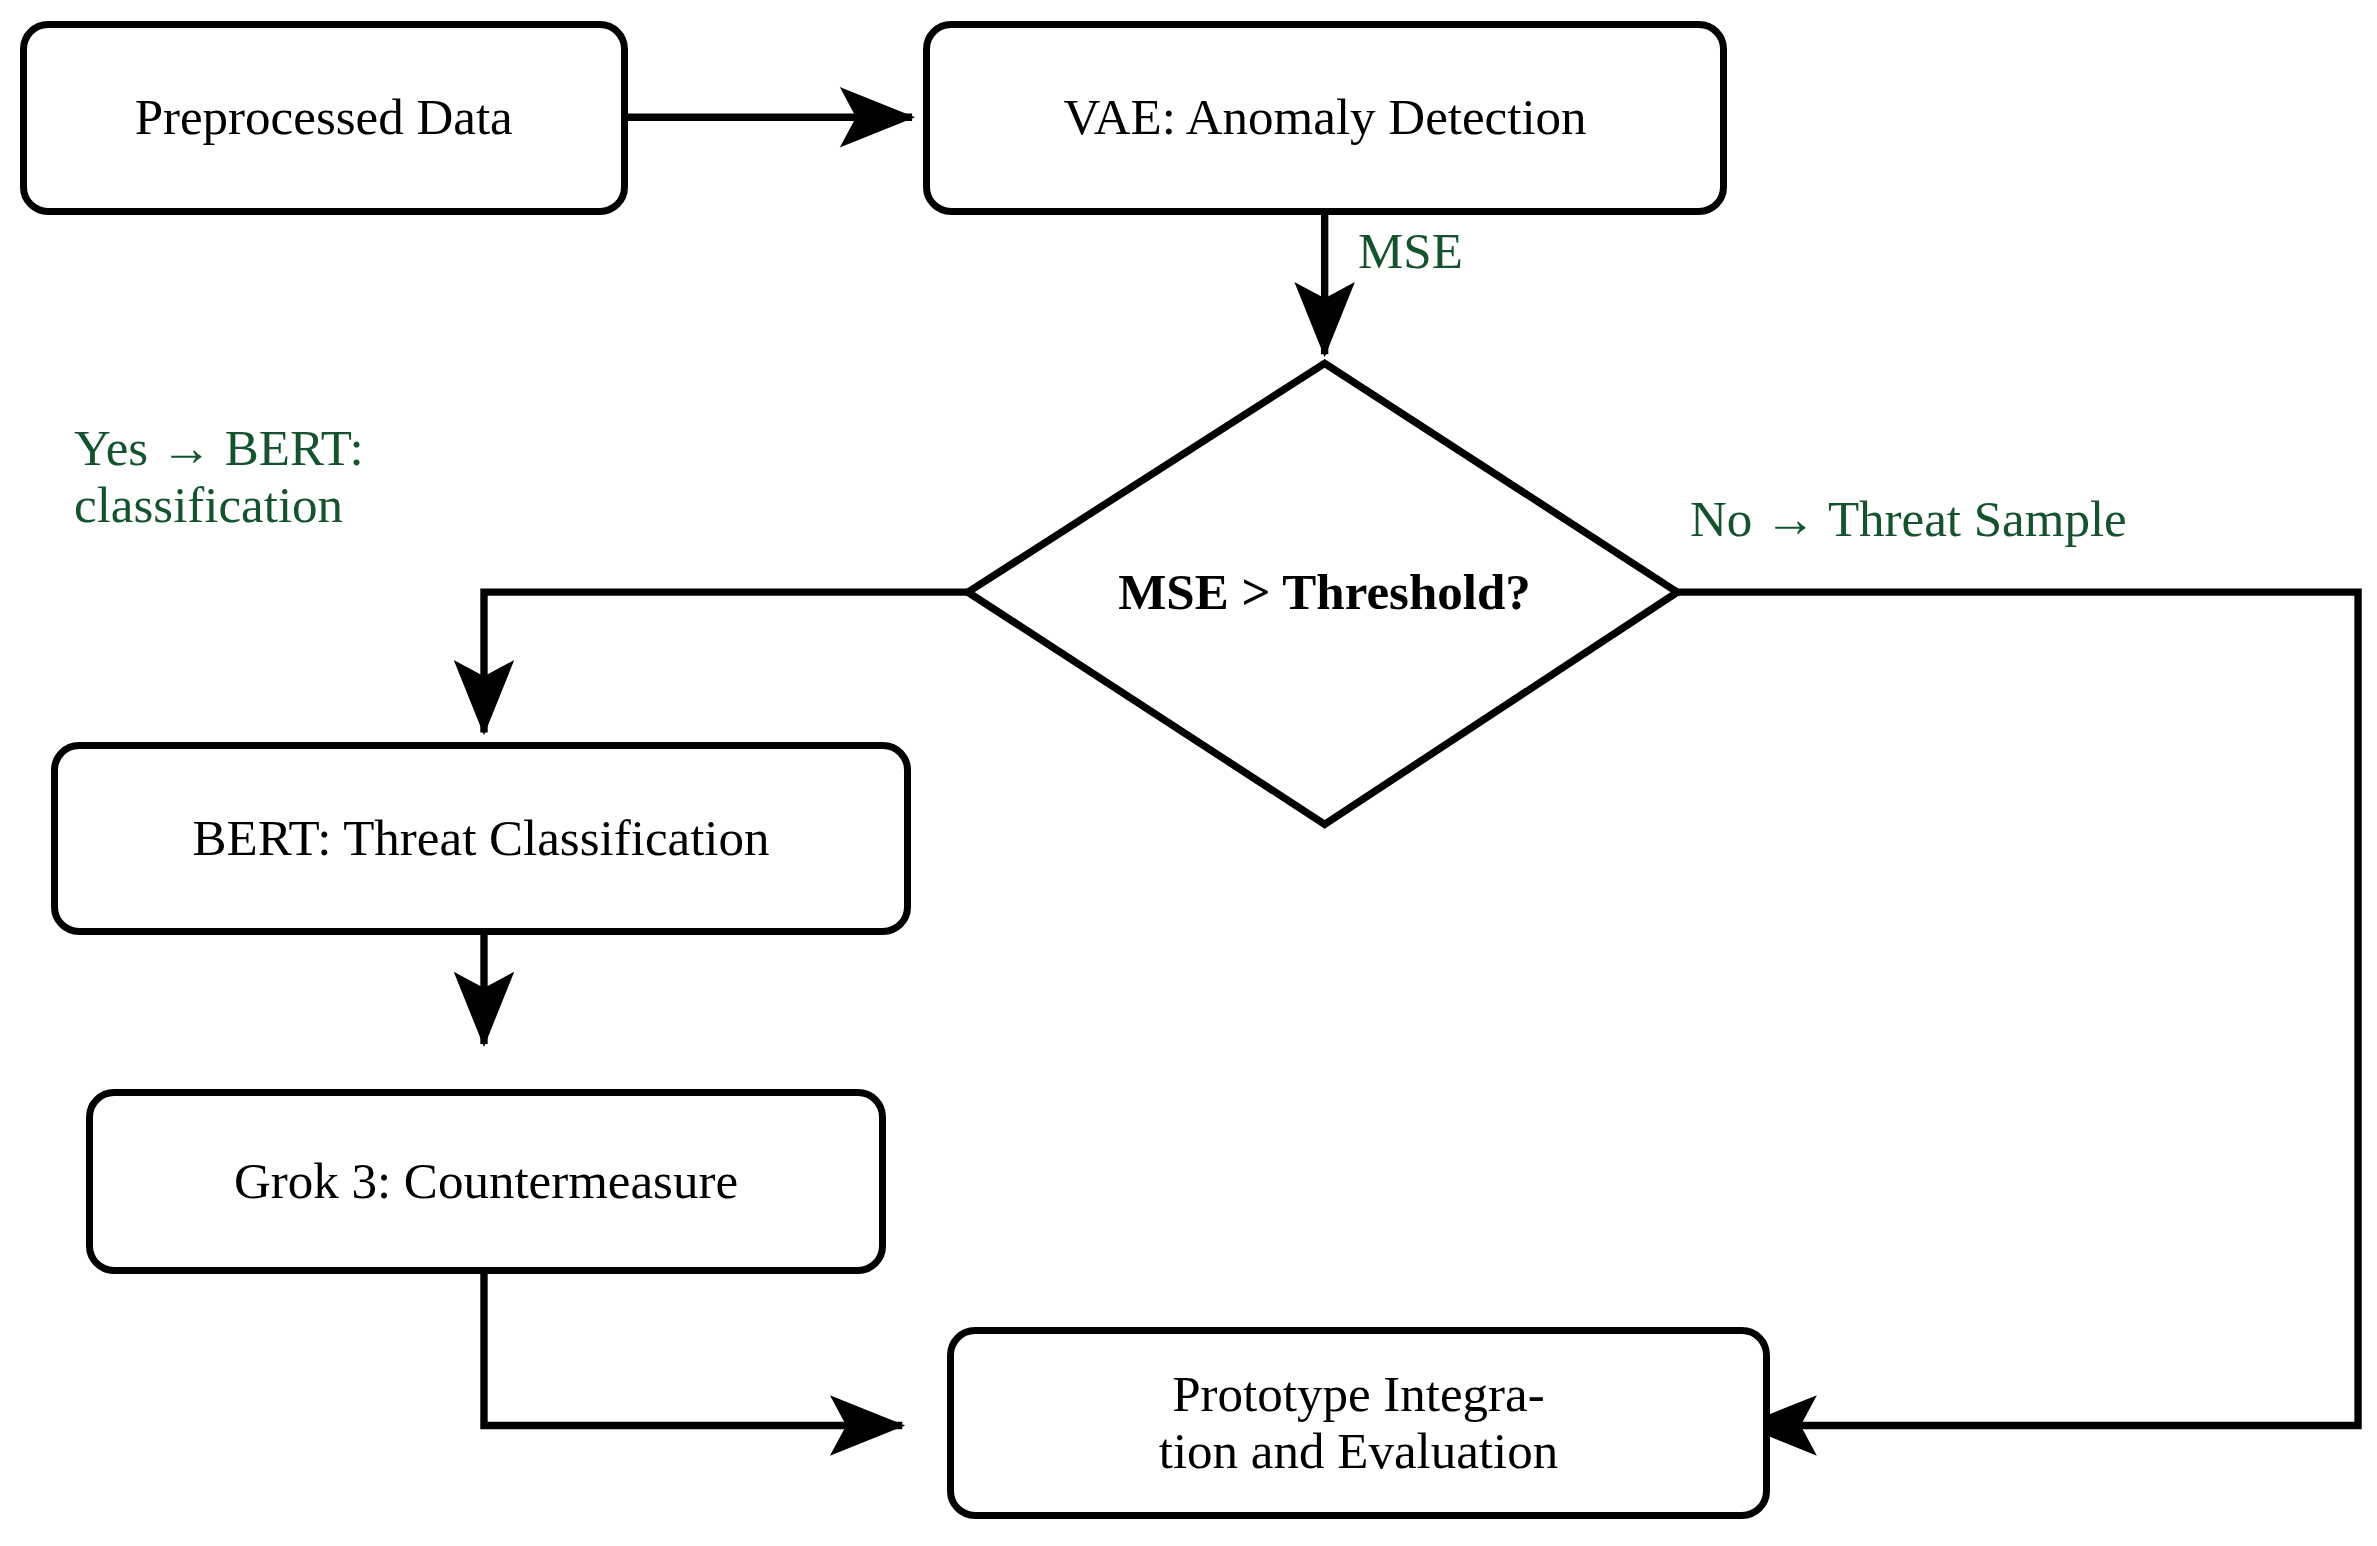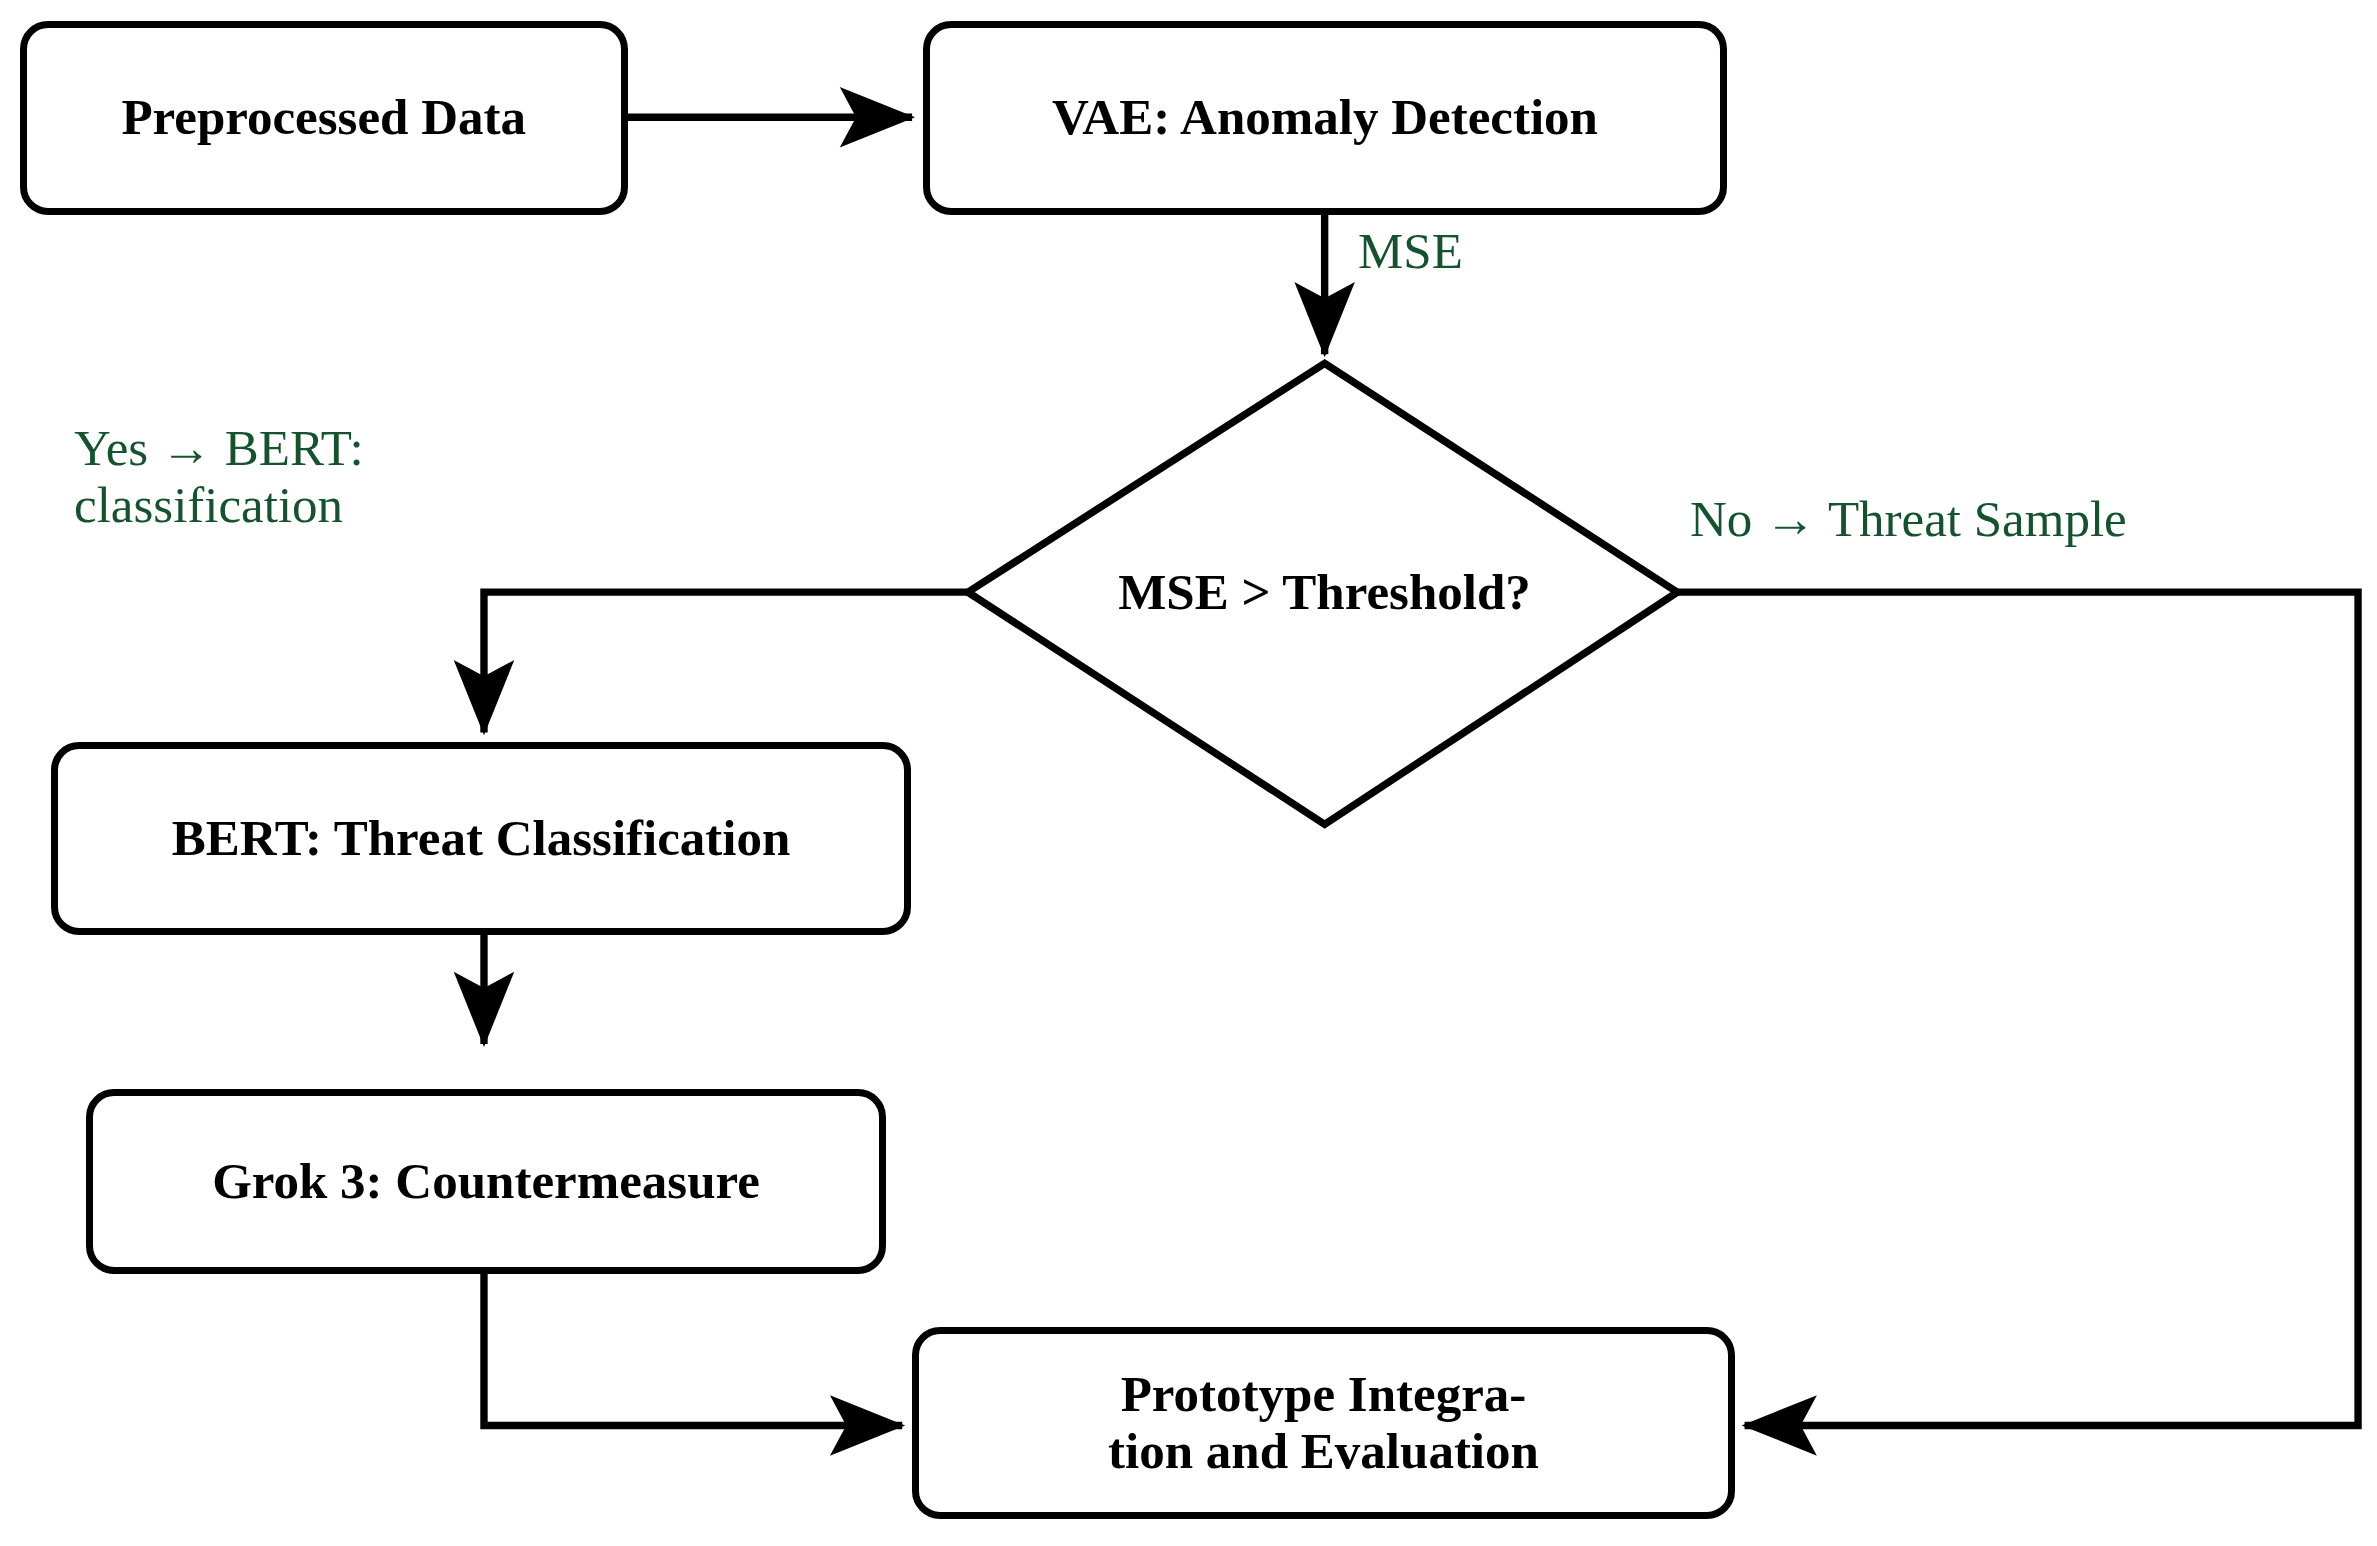--- a/index.html
+++ b/index.html
@@ -33,21 +33,20 @@
     border-radius: 28px;
     background: #ffffff;
     display: flex;
     align-items: center;
     justify-content: center;
     text-align: center;
     color: #000000;
     line-height: 1.12;
     font-size: 51px;
     padding: 0 11.5px;
-    font-weight: bold;
   }
   .edge-label {
     position: absolute;
     color: #14532d;
     font-size: 51px;
     line-height: 1.12;
     white-space: pre-line;
     background: transparent;
   }
   .diamond-label {
@@ -57,21 +56,21 @@
     line-height: 1.12;
     text-align: center;
     white-space: nowrap;
     font-weight: bold;
   }
   
   #node-preprocessed { left: 19.7px;  top: 20.5px;   width: 608px;  height: 194px; }
   #node-vae          { left: 923px;top: 20.5px;   width: 804px;  height: 194px; }
   #node-bert         { left: 51px;  top: 742px;  width: 860px; height: 193px; }
   #node-grok         { left: 86px; top: 1054px; width: 800px;  height: 185px; margin-top: 35px; }
-  #node-prototype    { left: 912px;top: 1327px; width: 823px; height: 192px; justify-content: center; }
+  #node-prototype    { left: 947px;top: 1327px; width: 823px; height: 192px; justify-content: center; }
 
   #label-mse         { left: 1358px; top: 223px; }
   #label-yes         { left: 74px;   top: 420px; }
   #label-no          { left: 1690px; top: 491px; }
   #label-decision    { left: 1066px; top: 564px; width: 517px; }
 </style>
 </head>
 <body>
 
 <div id="diagram-root">

